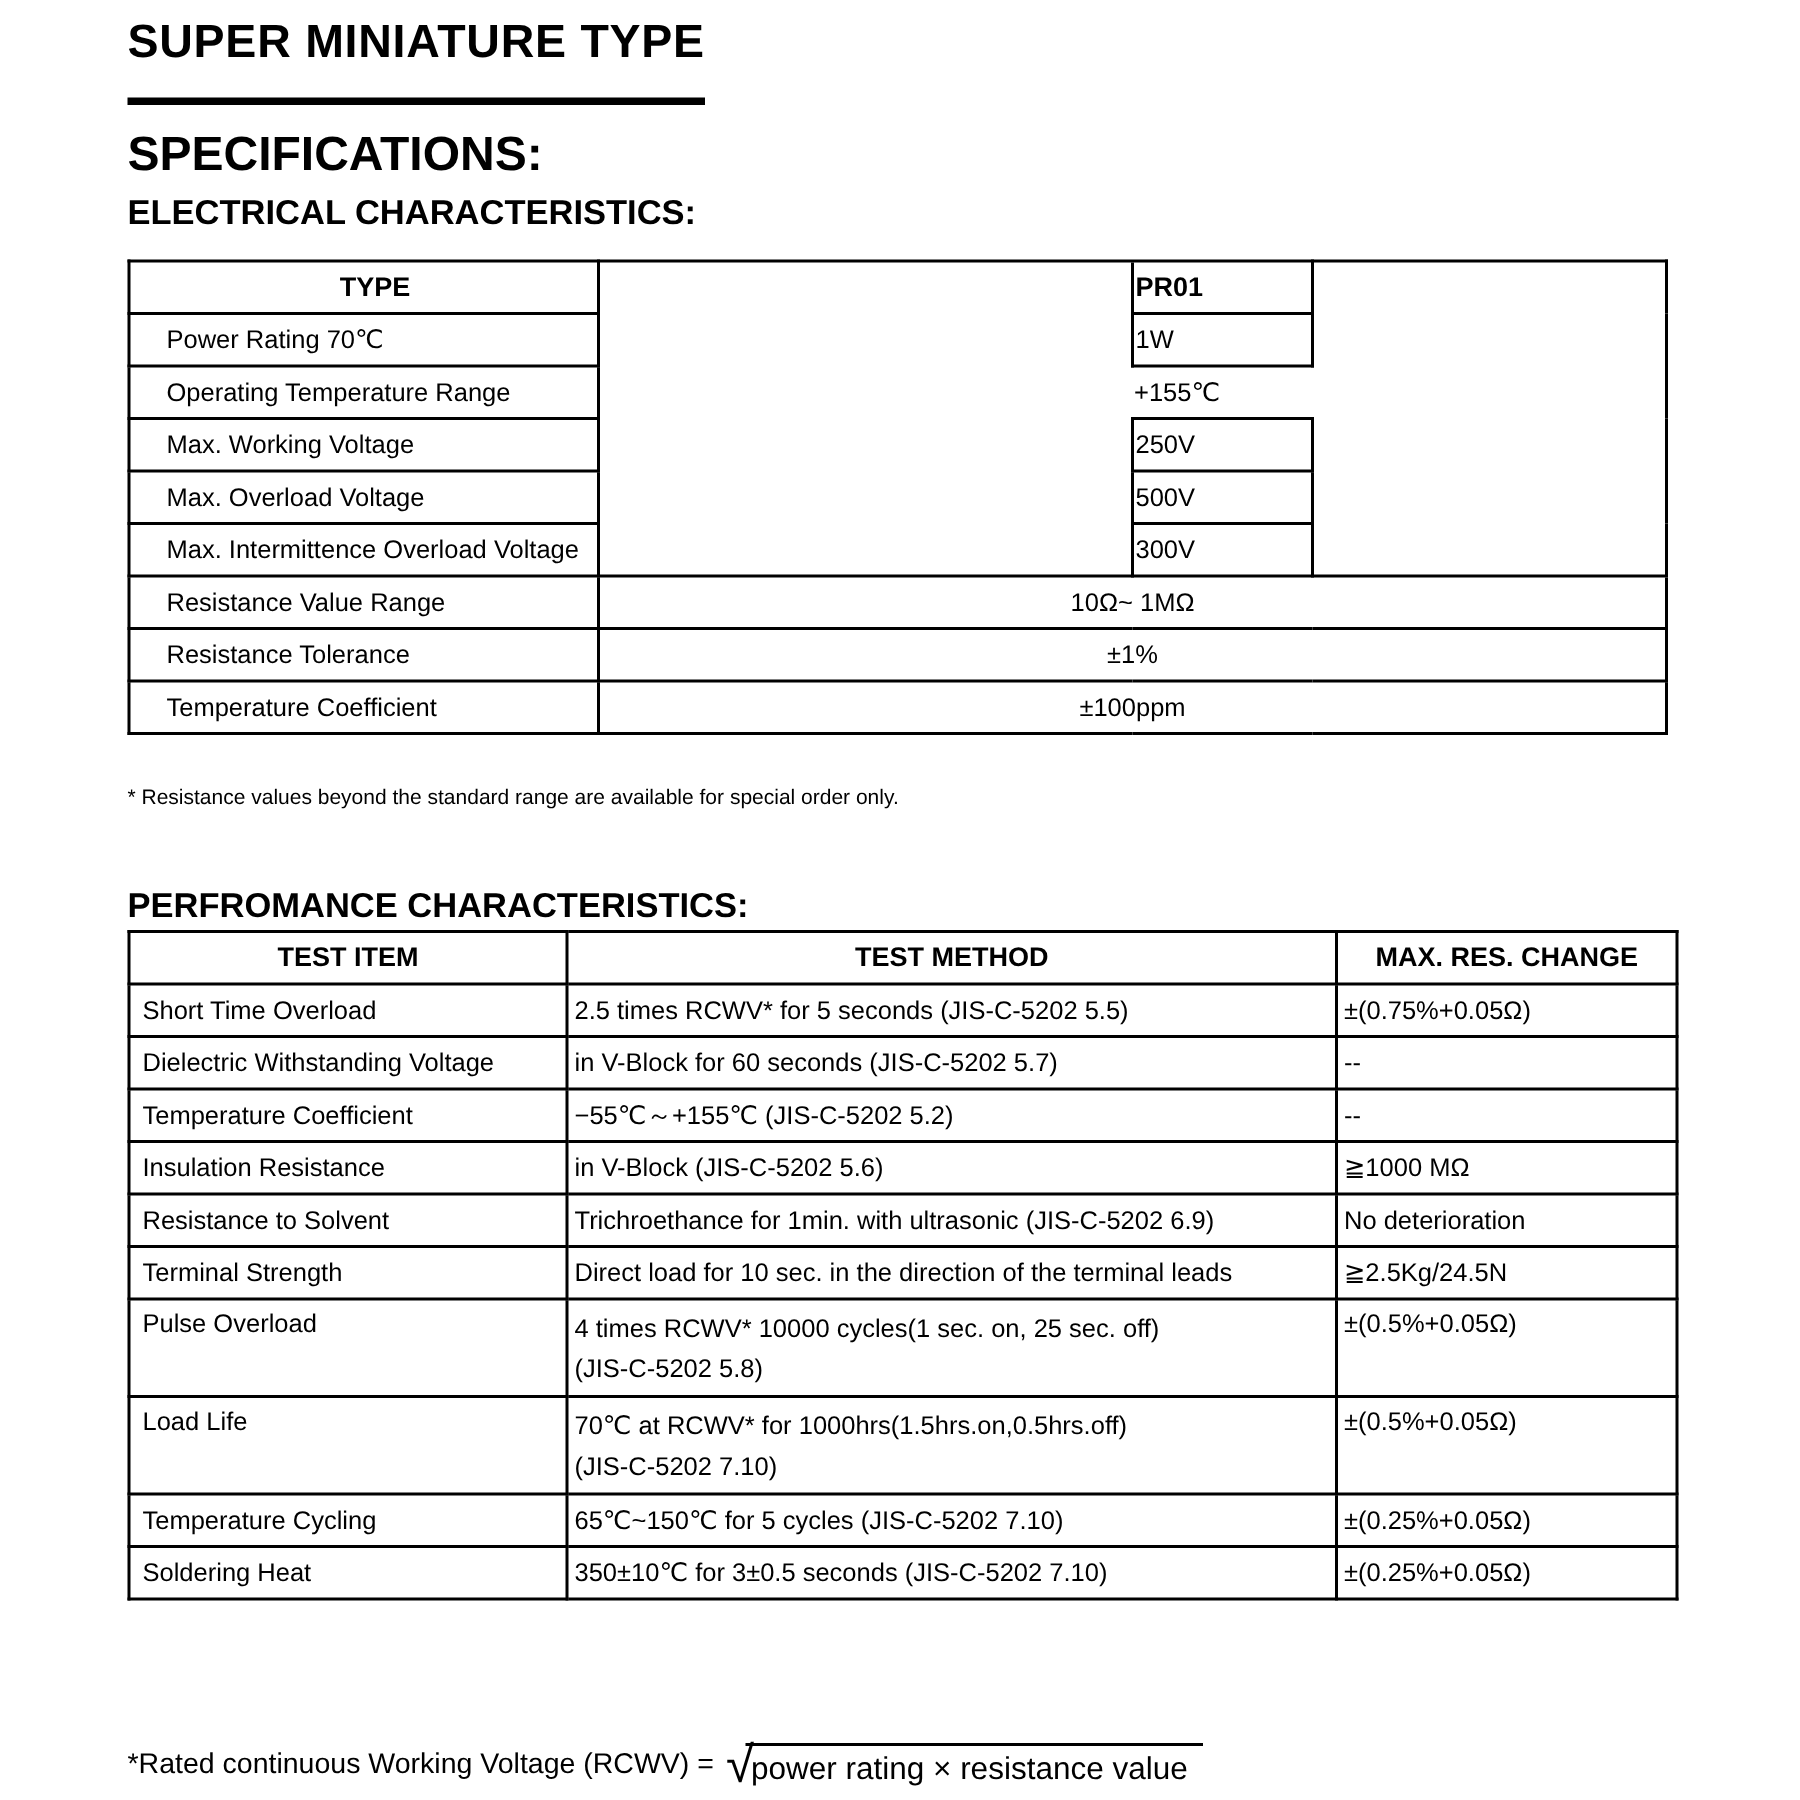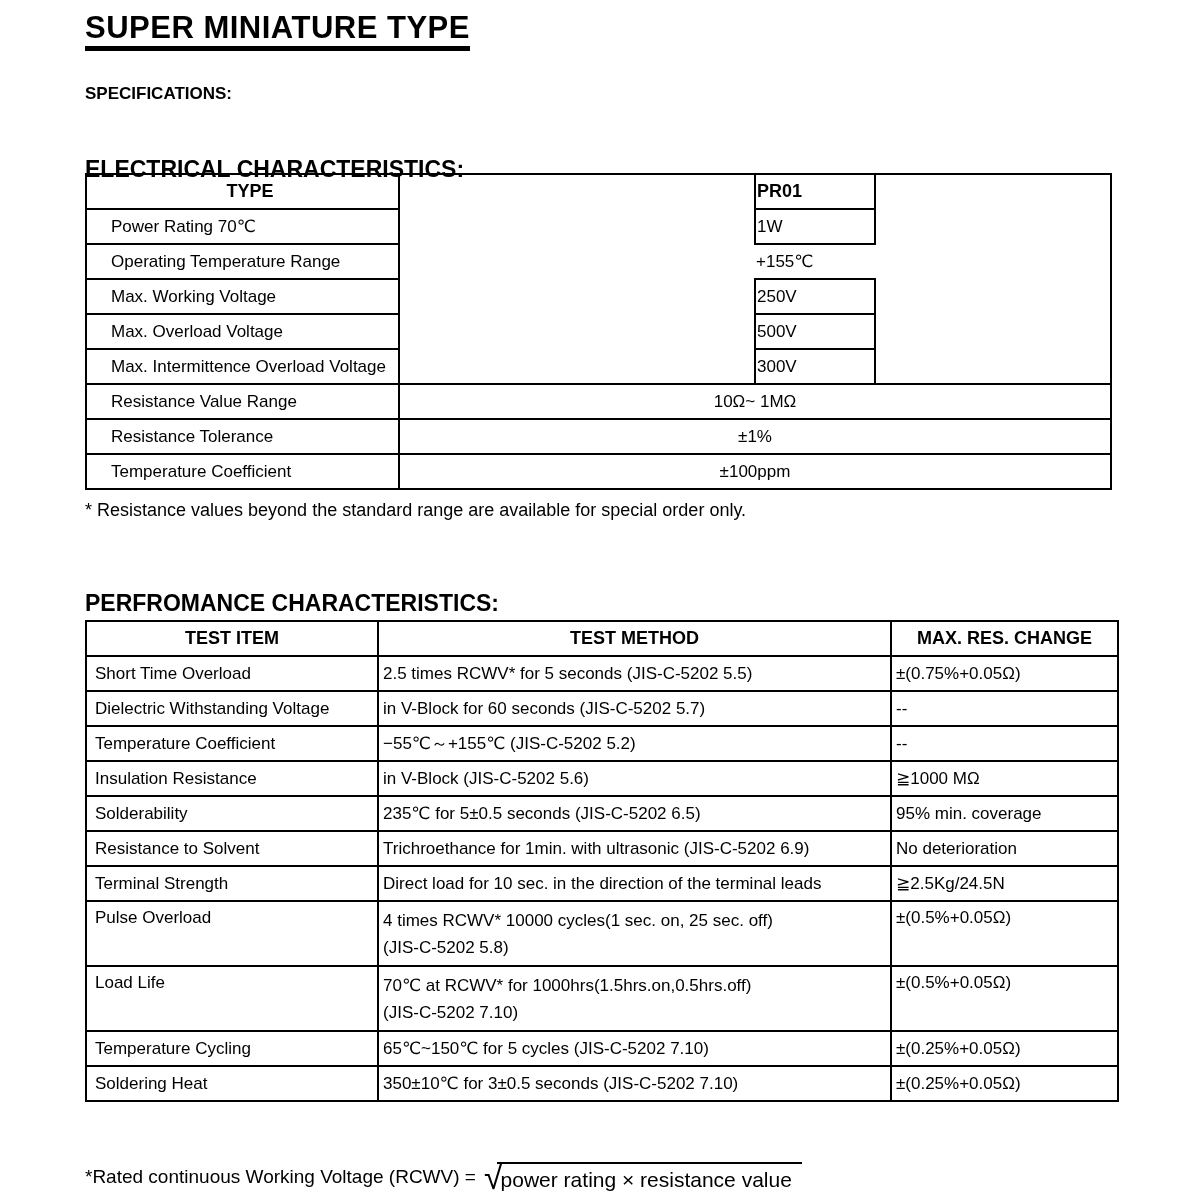--- a/index.html
+++ b/index.html
@@ -16,37 +16,37 @@
     -webkit-font-smoothing: antialiased;
   }
   .abs { position: absolute; }
 
   
   #doc-title {
     left: 85px; top: 10px;
     font-size: 31px; font-weight: bold;
     letter-spacing: 0.5px;
     border-bottom: 5px solid #000;
-    padding-bottom: 0;
+    padding-bottom: 19px;
   }
   #spec-heading {
     left: 85px; top: 84px;
-    font-size: 17px; font-weight: bold;
+    font-size: 32px; font-weight: bold;
   }
   #elec-heading {
-    left: 85px; top: 156px;
+    left: 85px; top: 128px;
     font-size: 23px; font-weight: bold;
   }
   #perf-heading {
     left: 85px; top: 590px;
     font-size: 23px; font-weight: bold;
   }
   #elec-note {
-    left: 85px; top: 500px;
-    font-size: 18px;
+    left: 85px; top: 523px;
+    font-size: 14px;
   }
 
   
   table { border-collapse: collapse; table-layout: fixed; }
   td, th { overflow: hidden; white-space: nowrap; }
 
   
   #elec-table-wrap { left: 85px; top: 173px; }
   #elec-table { width: 1025px; }
   #elec-table td { height: 31px; font-size: 17px; vertical-align: middle; }
@@ -208,27 +208,20 @@
           <td class="change">--</td>
         </tr>
         <tr class="single">
           <td class="item">Insulation Resistance</td>
           <td class="method">
             <div class="mline">in V-Block (JIS-C-5202 5.6)</div>
           </td>
           <td class="change">≧1000 MΩ</td>
         </tr>
         <tr class="single">
-          <td class="item">Solderability</td>
-          <td class="method">
-            <div class="mline">235℃ for 5±0.5 seconds (JIS-C-5202 6.5)</div>
-          </td>
-          <td class="change">95% min. coverage</td>
-        </tr>
-        <tr class="single">
           <td class="item">Resistance to Solvent</td>
           <td class="method">
             <div class="mline">Trichroethance for 1min. with ultrasonic (JIS-C-5202 6.9)</div>
           </td>
           <td class="change">No deterioration</td>
         </tr>
         <tr class="single">
           <td class="item">Terminal Strength</td>
           <td class="method">
             <div class="mline">Direct load for 10 sec. in the direction of the terminal leads</div>

